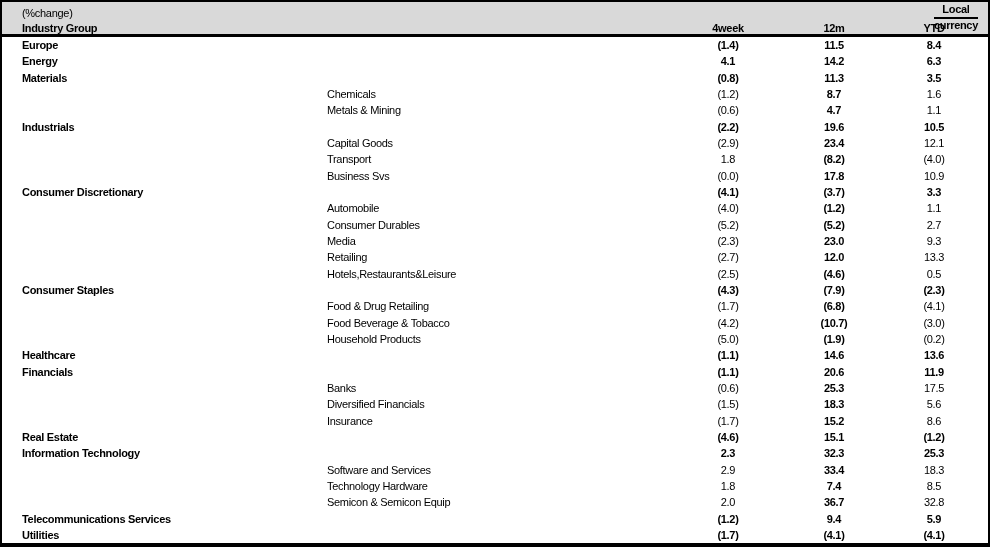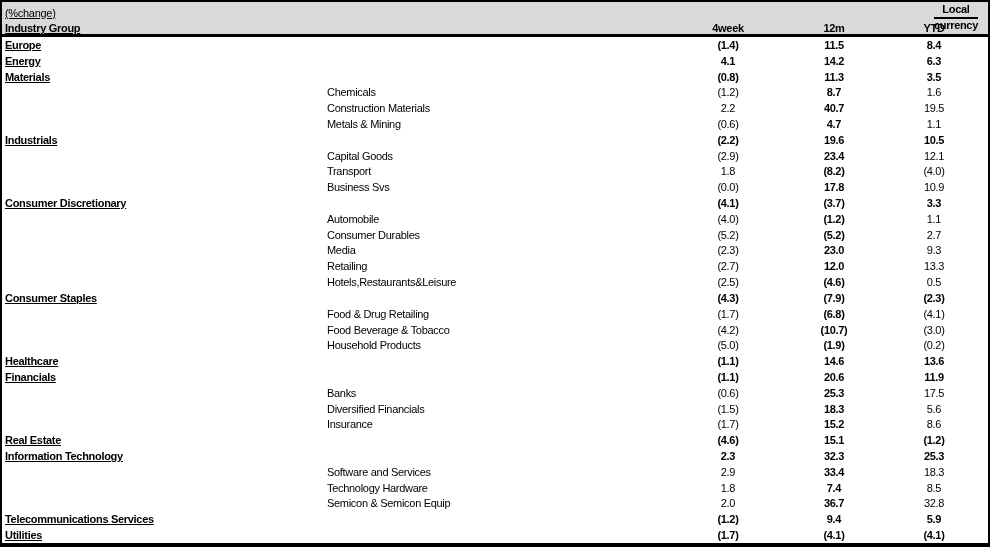--- a/index.html
+++ b/index.html
@@ -18,21 +18,21 @@
     overflow:hidden;
   }
   .thead {
     background:#d9d9d9;
     border-bottom:3px solid #000;
     flex:0 0 auto;
   }
   .hrow { display:flex; align-items:flex-end; }
   .hrow1 { height:17px; }
   .hrow2 { height:15px; }
-  .c-group { width:325px; box-sizing:border-box; padding-left:3px; white-space:nowrap;text-decoration:underline; }
+  .c-group { width:325px; box-sizing:border-box; padding-left:20px; white-space:nowrap; }
   .c-sub   { width:341px; box-sizing:border-box; white-space:nowrap; }
   .c-num   { box-sizing:border-box; text-align:center; white-space:nowrap; }
   .c-4w  { width:120px; }
   .c-12m { width:92px;font-weight:bold; }
   .c-ytd { width:108px; }
   .hspacer { width:666px; }
   .currency-span {
     flex:1;
     margin:0 10px 0 7px;
     border-bottom:2px solid #000;
@@ -87,27 +87,20 @@
       </div>
       <div class="trow sub">
         <div class="c-group"></div>
         <div class="c-sub">Chemicals</div>
         <div class="c-num c-4w">(1.2)</div>
         <div class="c-num c-12m">8.7</div>
         <div class="c-num c-ytd">1.6</div>
       </div>
       <div class="trow sub">
         <div class="c-group"></div>
-        <div class="c-sub">Construction Materials</div>
-        <div class="c-num c-4w">2.2</div>
-        <div class="c-num c-12m">40.7</div>
-        <div class="c-num c-ytd">19.5</div>
-      </div>
-      <div class="trow sub">
-        <div class="c-group"></div>
         <div class="c-sub">Metals &amp; Mining</div>
         <div class="c-num c-4w">(0.6)</div>
         <div class="c-num c-12m">4.7</div>
         <div class="c-num c-ytd">1.1</div>
       </div>
       <div class="trow group">
         <div class="c-group">Industrials</div>
         <div class="c-sub"></div>
         <div class="c-num c-4w">(2.2)</div>
         <div class="c-num c-12m">19.6</div>

